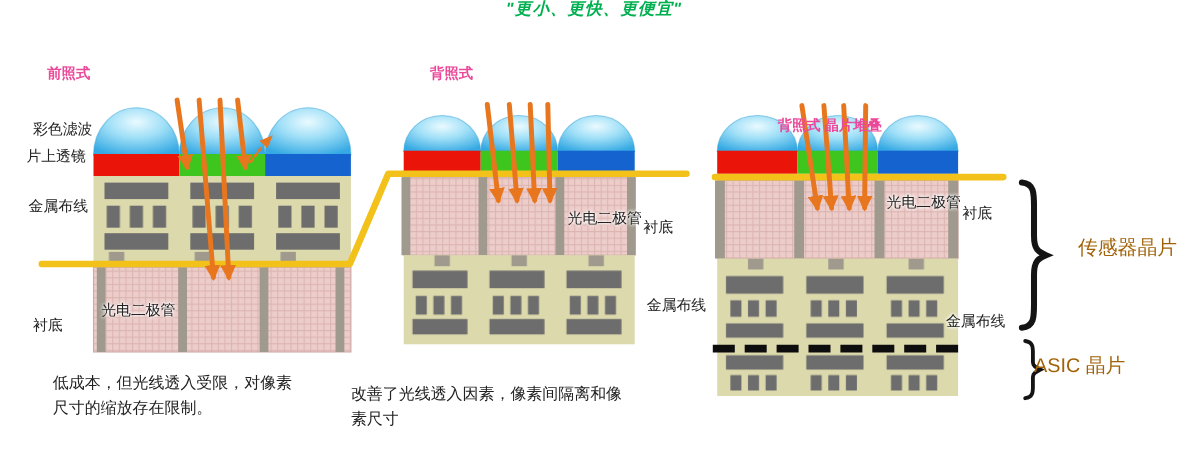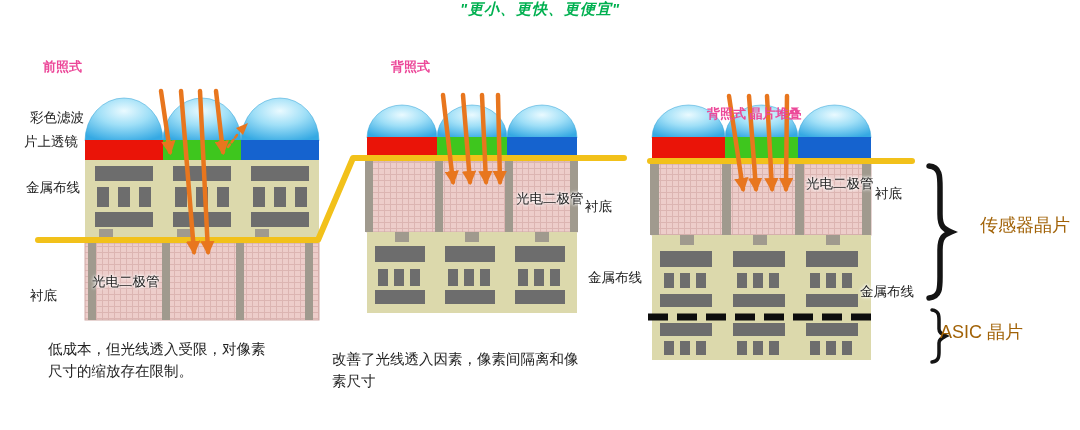--- a/index.html
+++ b/index.html
@@ -153,21 +153,21 @@
   <div class="txt lbl" style="left:26px;top:180px;">金属布线</div>
   <div class="txt lbl" style="left:30px;top:288px;">衬底</div>
   <div class="txt lbl halo" style="left:92px;top:274px;">光电二极管</div>
   <div class="txt cap" style="left:48px;top:339px;width:300px;">低成本，但光线透入受限，对像素
 尺寸的缩放存在限制。</div>
 
   <div class="txt hdr" style="left:391px;top:59px;">背照式</div>
   <div class="txt lbl halo" style="left:516px;top:191px;">光电二极管</div>
   <div class="txt lbl halo" style="left:585px;top:199px;">衬底</div>
   <div class="txt lbl halo" style="left:588px;top:270px;">金属布线</div>
-  <div class="txt cap" style="left:332px;top:349px;width:320px;">改善了光线透入因素，像素间隔离和像
+  <div class="txt cap" style="left:319px;top:349px;width:320px;">改善了光线透入因素，像素间隔离和像
 素尺寸</div>
 
   <div class="txt hdr" style="left:707px;top:59px;margin-top:47px;">背照式 晶片堆叠</div>
   <div class="txt lbl halo" style="left:806px;top:176px;">光电二极管</div>
   <div class="txt lbl halo" style="left:875px;top:186px;">衬底</div>
   <div class="txt lbl halo" style="left:860px;top:284px;">金属布线</div>
 
   <div class="txt big" style="left:980px;top:214px;">传感器晶片</div>
   <div class="txt big" style="left:940px;top:321px;">ASIC 晶片</div>
 

